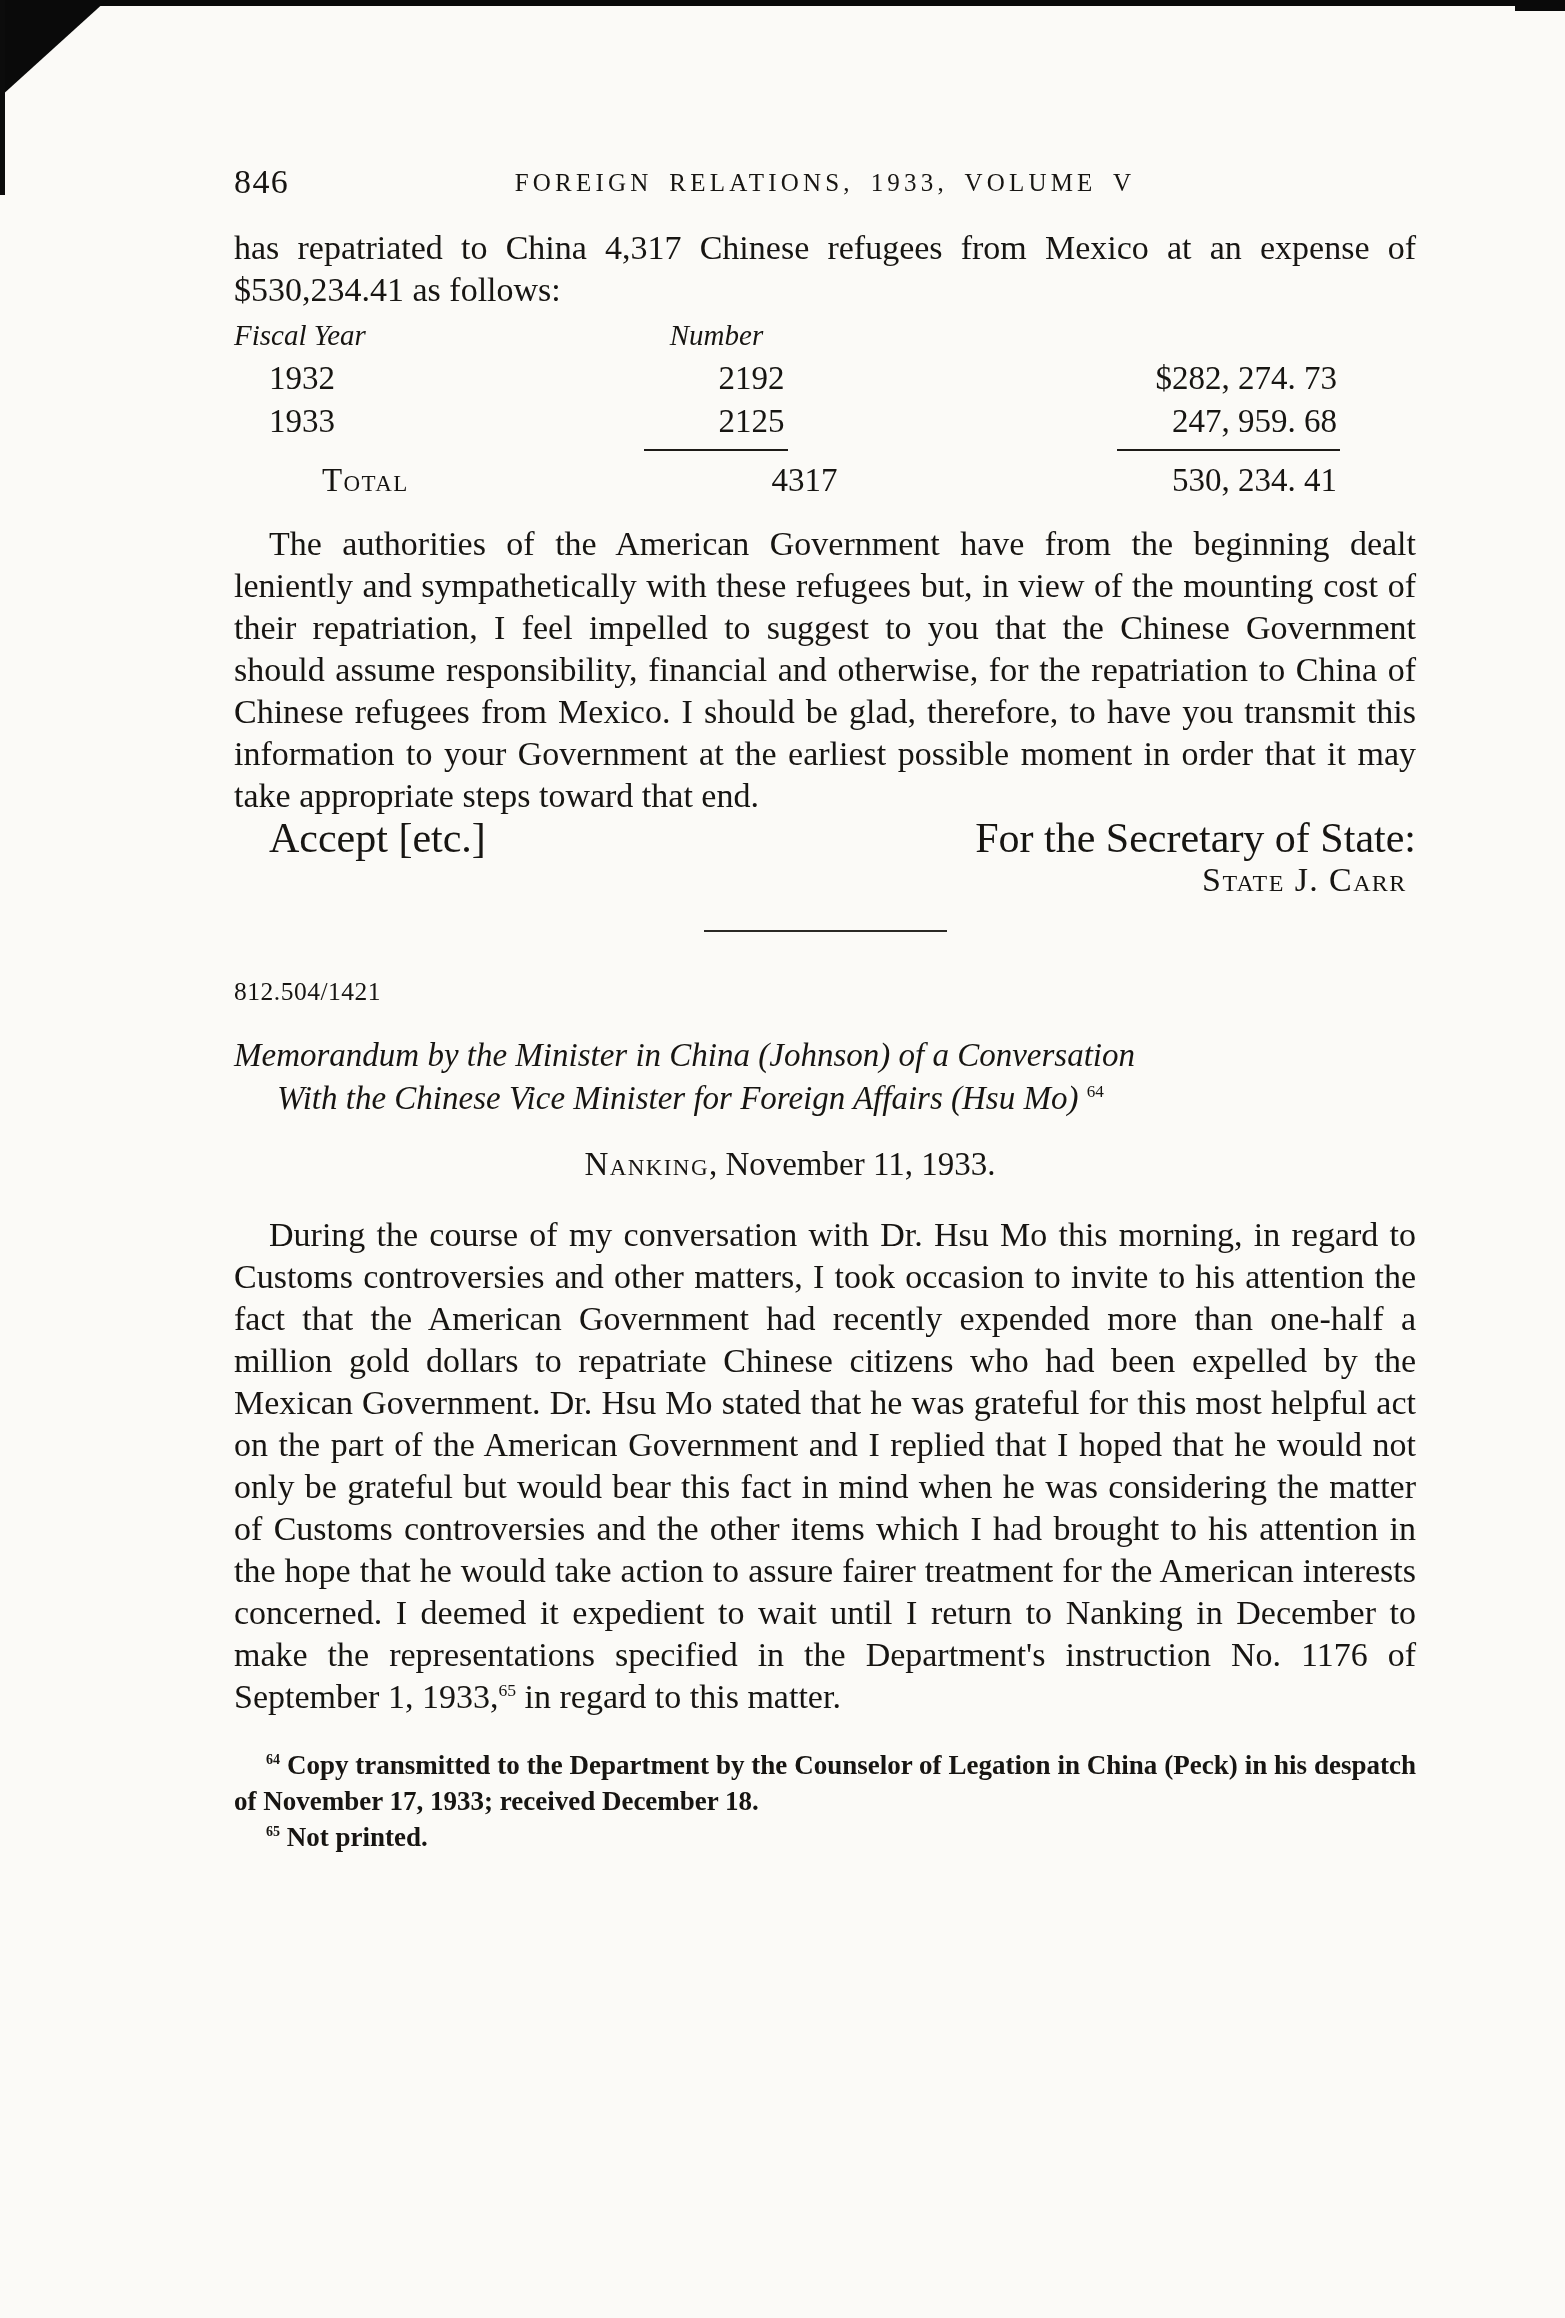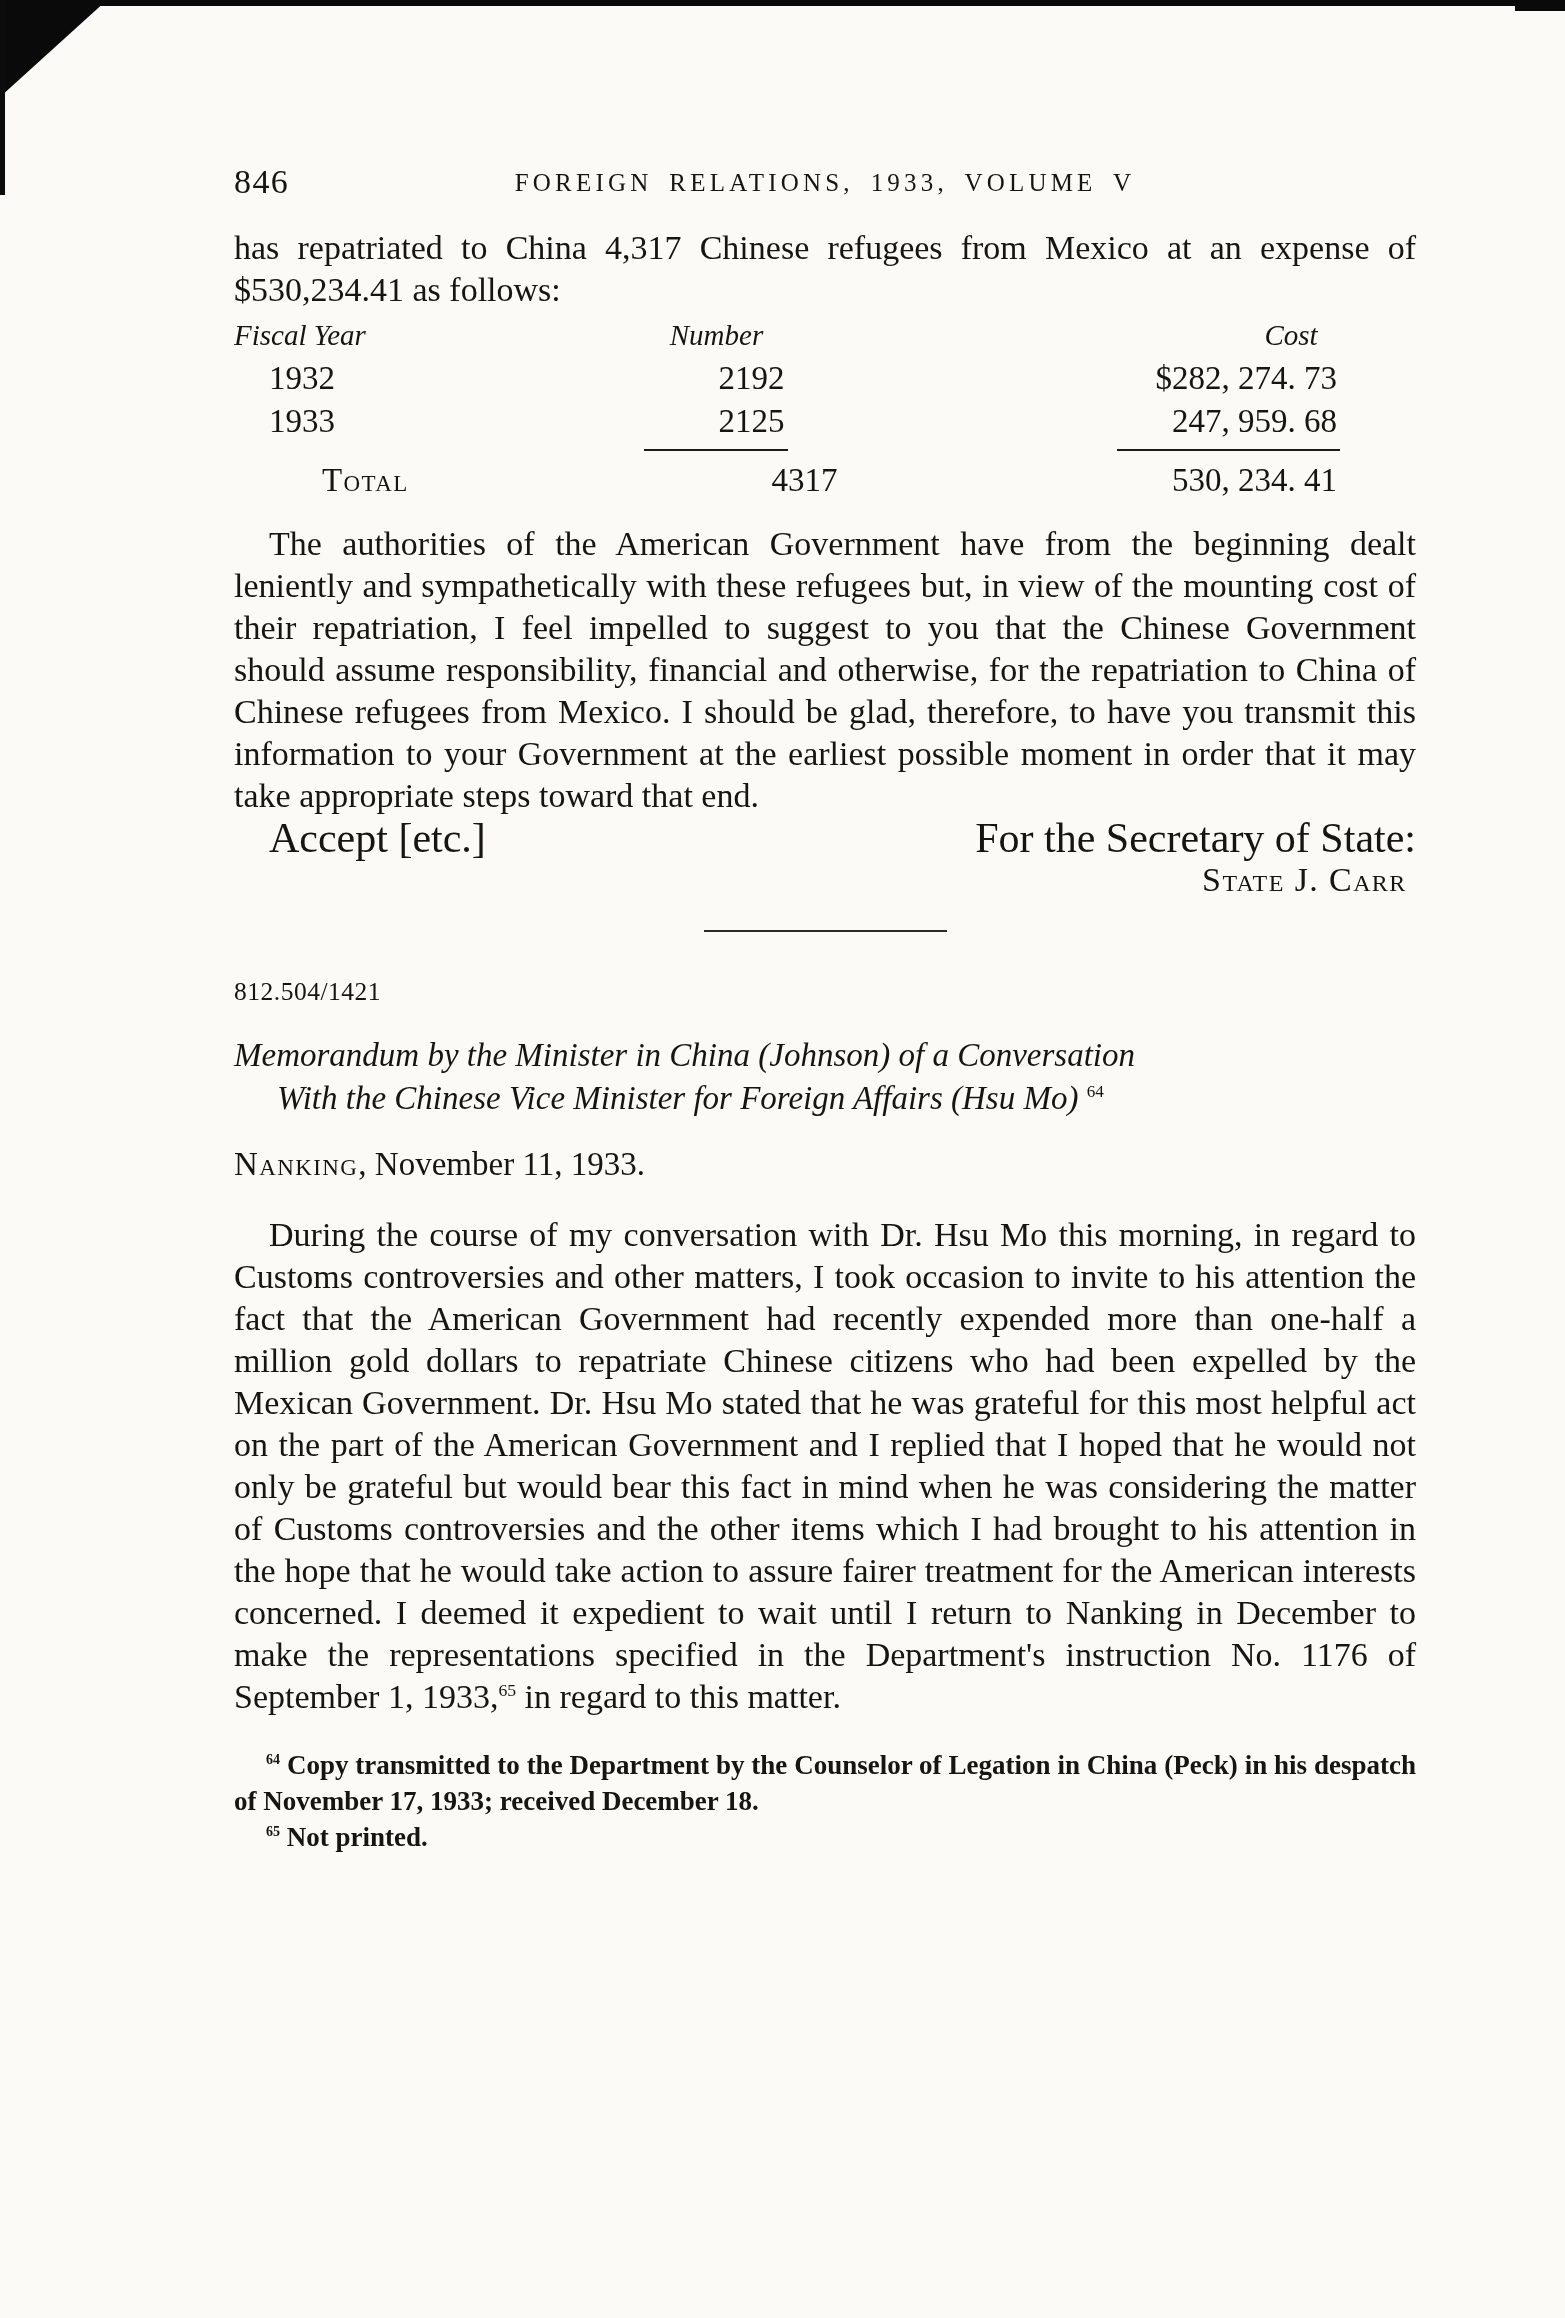--- a/index.html
+++ b/index.html
@@ -105,21 +105,21 @@
 
   sup {
     font-size: 0.52em;
     vertical-align: super;
     line-height: 0;
     font-style: normal;
   }
 
   .dateline {
     margin-top: 25.5px;
-    text-align: left; padding-right: 70px;
+    text-align: center; padding-right: 70px;
     font-size: 33px;
   }
   .smallcaps { font-variant: small-caps; letter-spacing: 1.4px; }
 
   .memo-body { margin-top: 31px; }
 
   .footnotes { margin-top: 29px; font-size: 27px; line-height: 36px; font-weight: bold; }
   .footnote { margin: 0; text-indent: 32px; text-align: justify; }
 </style>
 </head>
@@ -136,21 +136,20 @@
     <span class="page-num">846</span>
     <span class="head-title">FOREIGN RELATIONS, 1933, VOLUME V</span>
   </div>
 
   <p class="body-text no-indent intro">has repatriated to China 4,317 Chinese refugees from Mexico at an expense of $530,234.41 as follows:</p>
 
   <div class="fin-table">
     <div class="t-row t-head">
       <div class="c1">Fiscal Year</div>
       <div class="c2">Number</div>
-      <div class="c3">Cost</div>
     </div>
     <div class="t-row">
       <div class="c1 year-cell">1932</div>
       <div class="c2">2192</div>
       <div class="c3">$282, 274. 73</div>
     </div>
     <div class="t-row">
       <div class="c1 year-cell">1933</div>
       <div class="c2">2125</div>
       <div class="c3">247, 959. 68</div>

